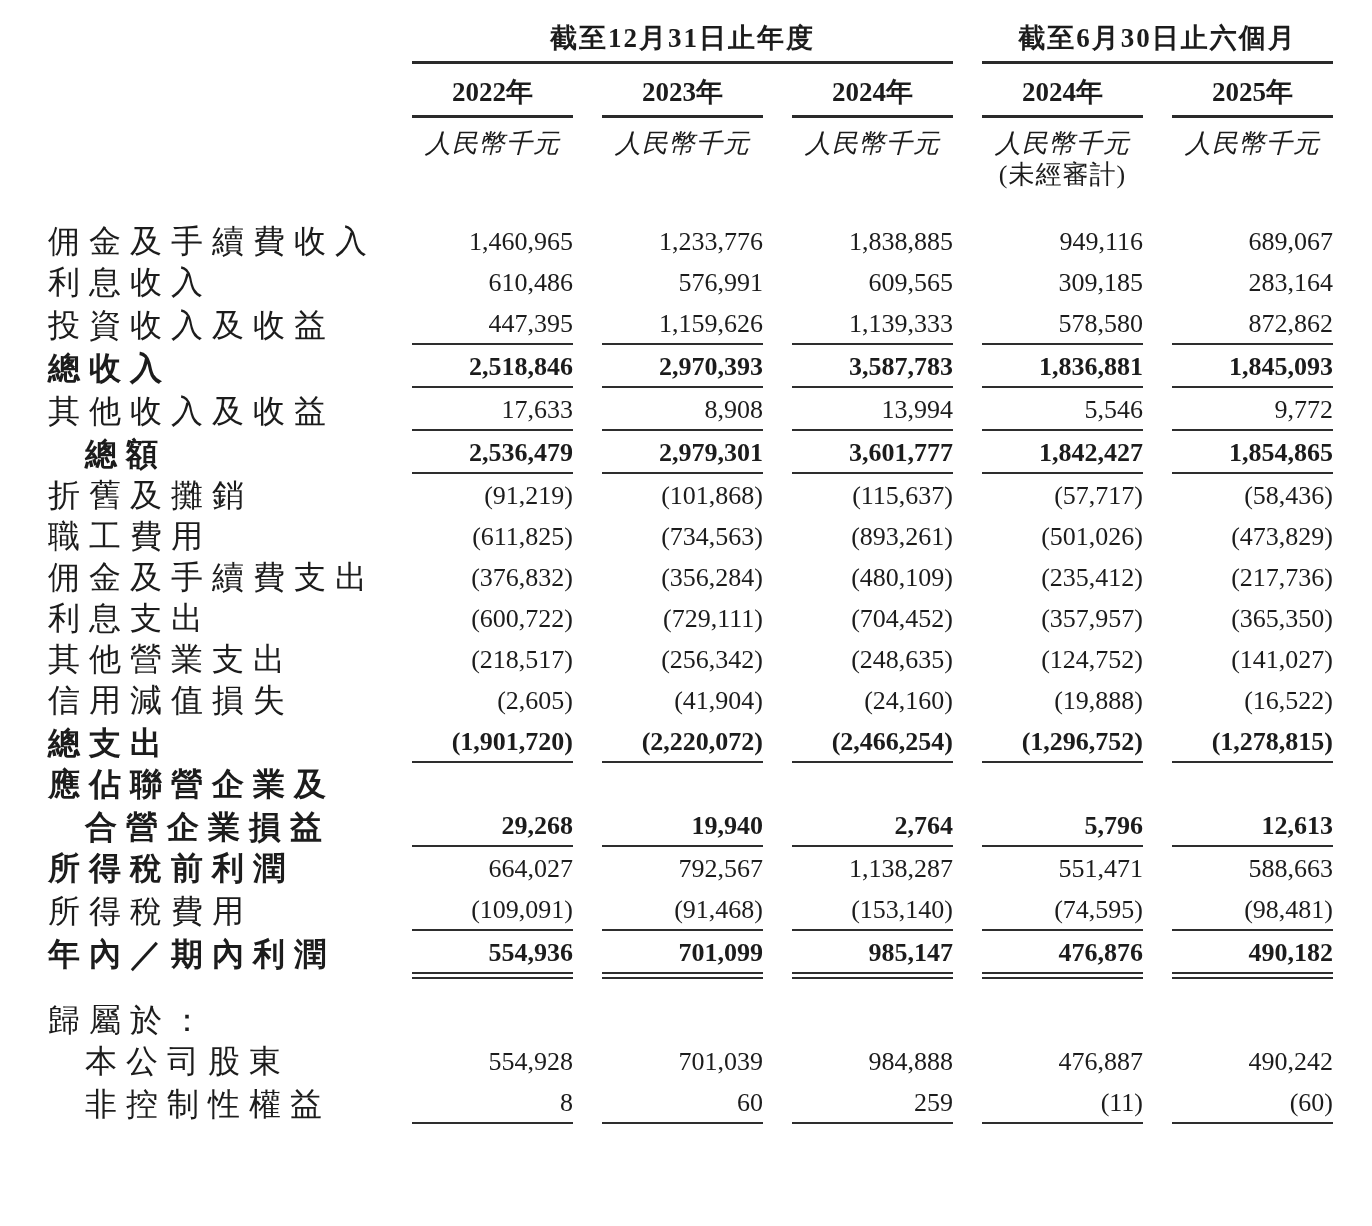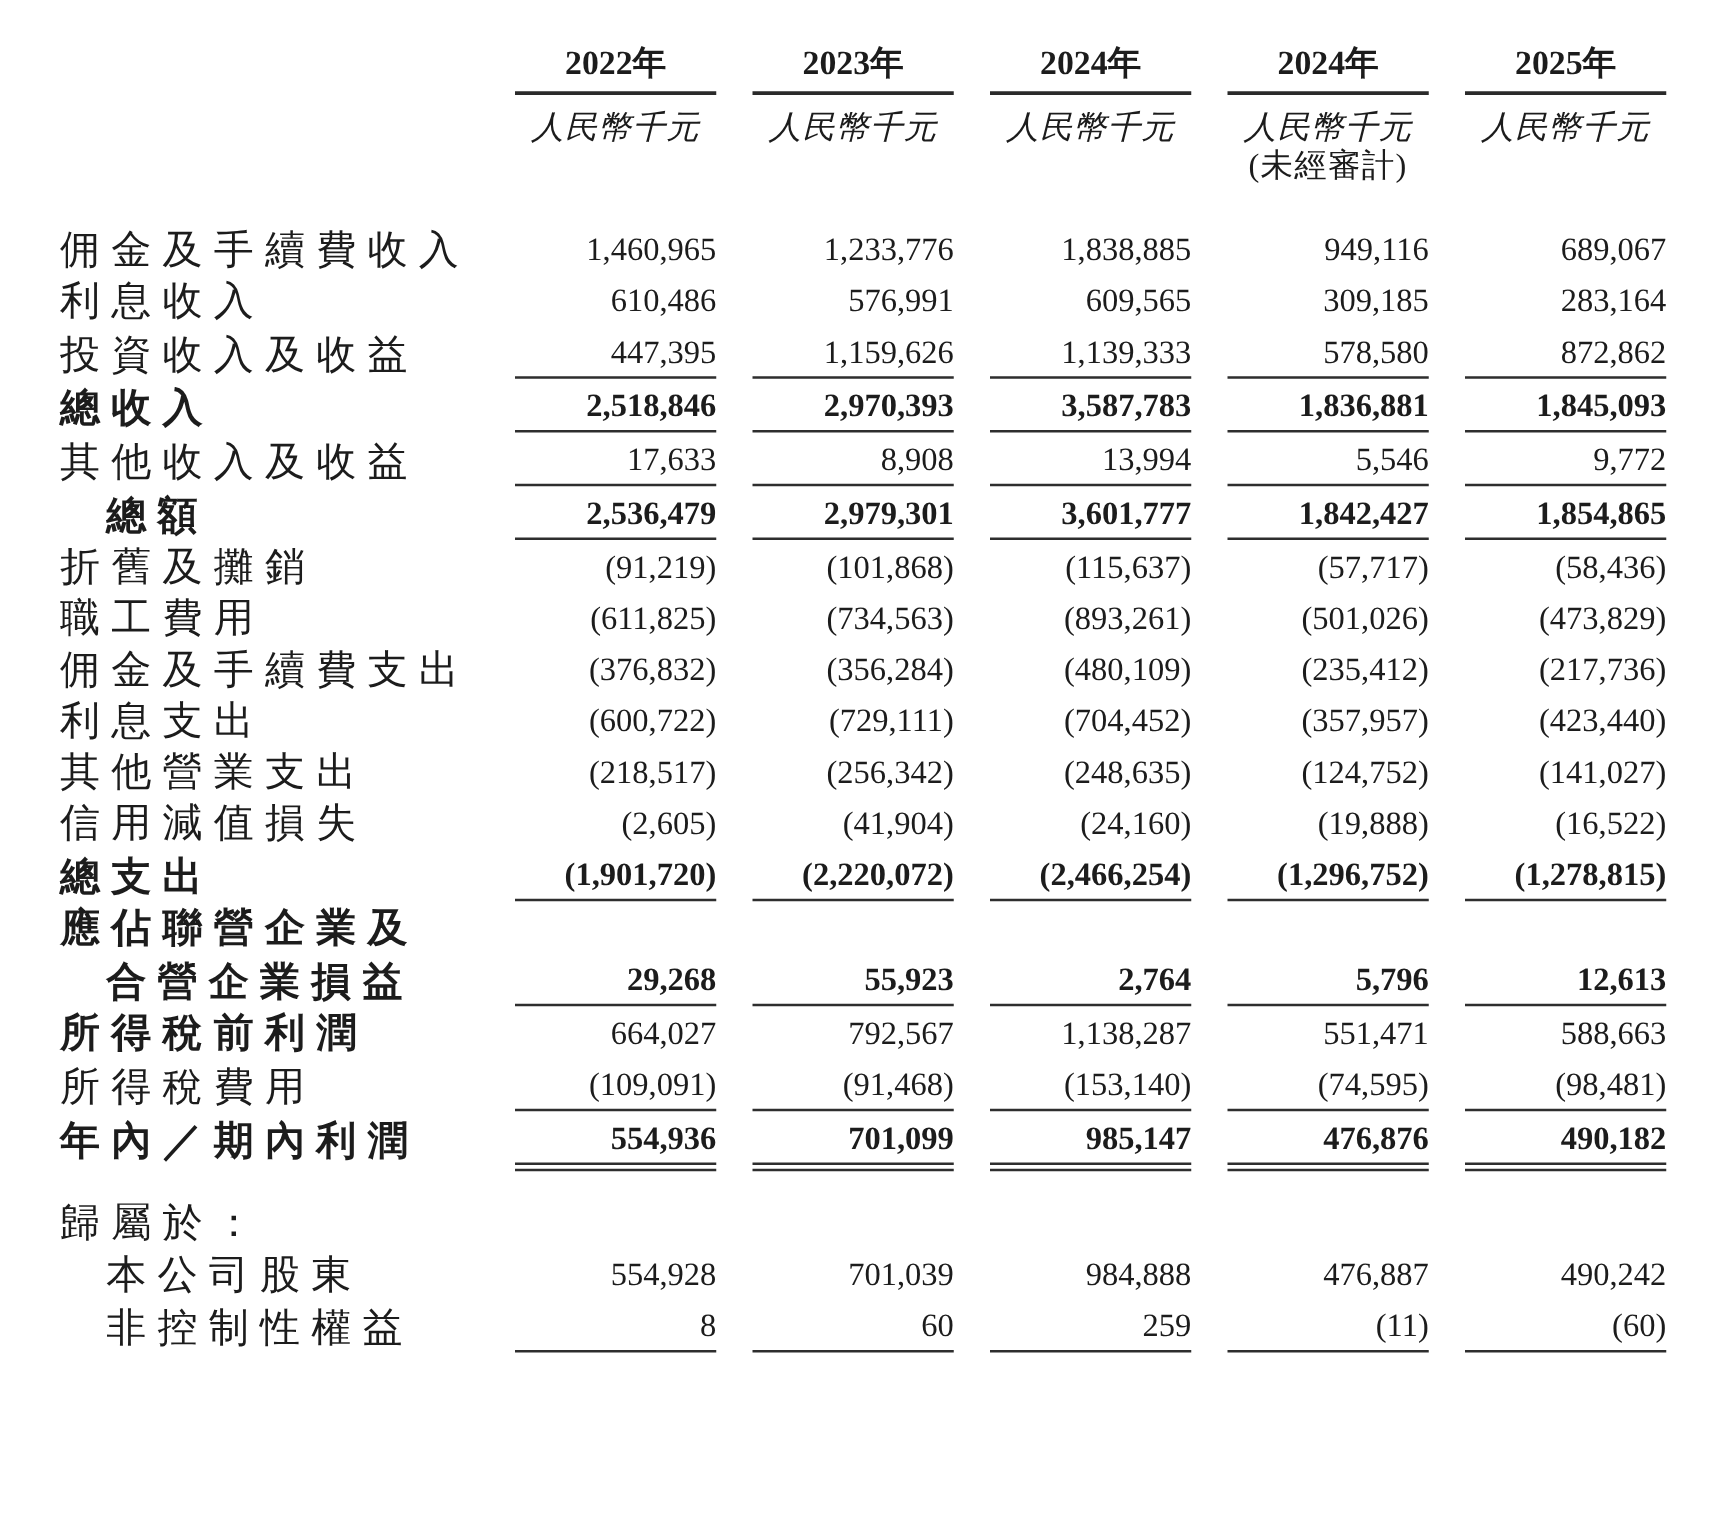--- a/index.html
+++ b/index.html
@@ -110,20 +110,29 @@
   <table class="fin">
     <colgroup>
       <col class="c-label">
       <col class="c-num">
         <col class="c-num">
         <col class="c-num">
         <col class="c-num">
         <col class="c-num">
     </colgroup>
     <thead>
+      <tr>
+        <td></td>
+        <th colspan="3">
+          <div class="seg grpseg">截至12月31日止年度</div>
+        </th>
+        <th colspan="2">
+          <div class="seg grpseg">截至6月30日止六個月</div>
+        </th>
+      </tr>
       <tr>
         <td></td>
         <th>
             <div class="seg yrseg">2022年</div>
           </th>
         <th>
             <div class="seg yrseg">2023年</div>
           </th>
         <th>
             <div class="seg yrseg">2024年</div>
@@ -326,21 +335,21 @@
           <td class="num">
             <div class="seg val">(729,111)</div>
           </td>
           <td class="num">
             <div class="seg val">(704,452)</div>
           </td>
           <td class="num">
             <div class="seg val">(357,957)</div>
           </td>
           <td class="num">
-            <div class="seg val">(423,440)</div>
+            <div class="seg val">(365,350)</div>
           </td>
         </tr>
         <tr>
           <td class="lbl">其他營業支出</td>
           <td class="num">
             <div class="seg val">(218,517)</div>
           </td>
           <td class="num">
             <div class="seg val">(256,342)</div>
           </td>
@@ -407,21 +416,21 @@
           <td class="num">
             <div class="seg val b"></div>
           </td>
         </tr>
         <tr>
           <td class="lbl ind b">合營企業損益</td>
           <td class="num">
             <div class="seg val u b">29,268</div>
           </td>
           <td class="num">
-            <div class="seg val u b">55,923</div>
+            <div class="seg val u b">19,940</div>
           </td>
           <td class="num">
             <div class="seg val u b">2,764</div>
           </td>
           <td class="num">
             <div class="seg val u b">5,796</div>
           </td>
           <td class="num">
             <div class="seg val u b">12,613</div>
           </td>

